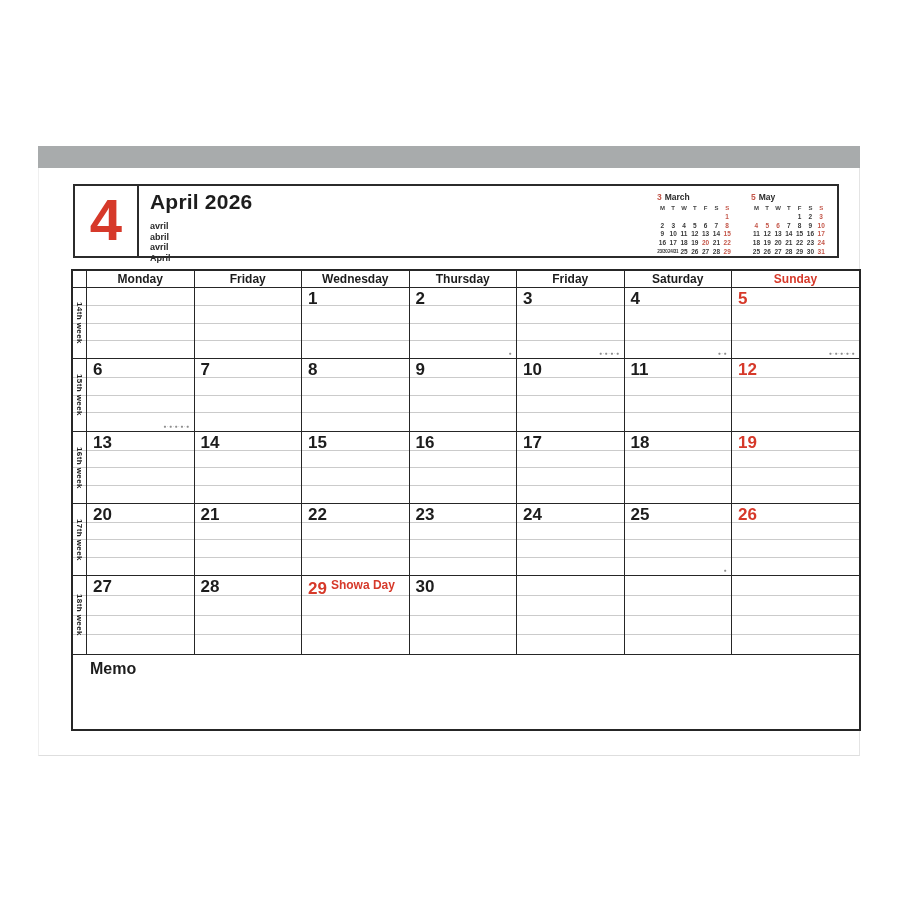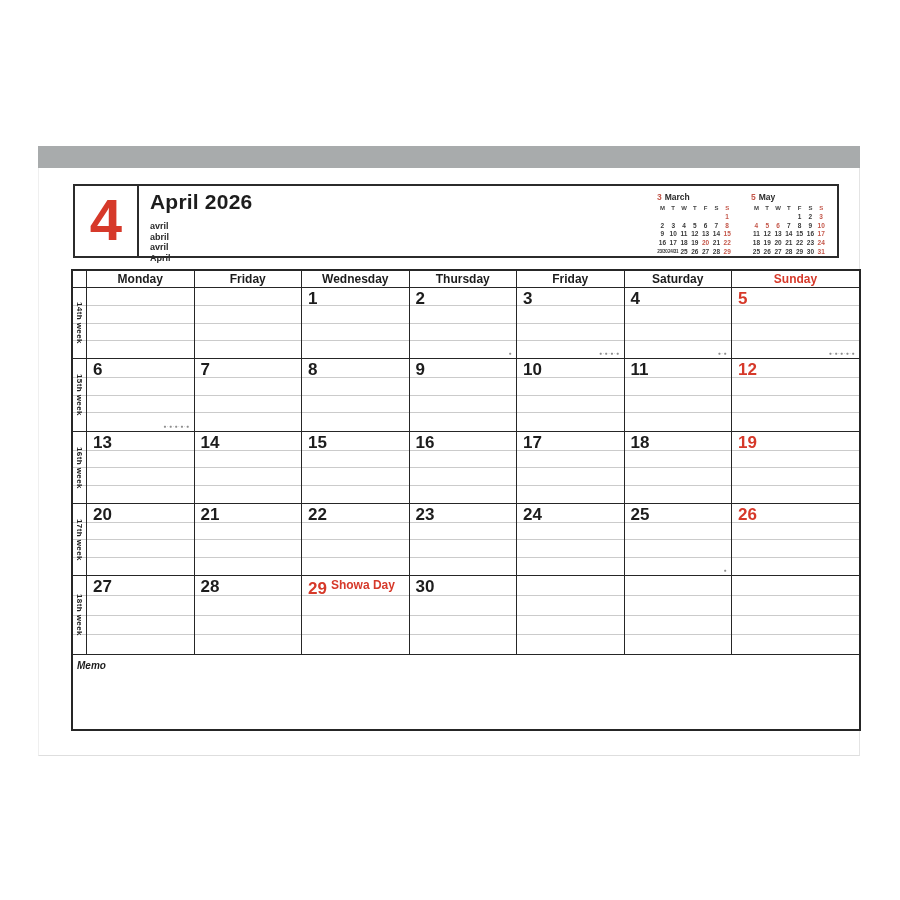--- a/index.html
+++ b/index.html
@@ -49,21 +49,21 @@
   .ruled { background-image:linear-gradient(#cbcbcb,#cbcbcb),linear-gradient(#cbcbcb,#cbcbcb),linear-gradient(#cbcbcb,#cbcbcb);
            background-size:100% 1px; background-repeat:no-repeat;
            background-position:0 25%,0 50%,0 75%; }
   .wlabel { display:flex; align-items:center; justify-content:center; }
   .wlabel span { writing-mode:vertical-rl; font-size:8px; font-weight:bold; color:#222; letter-spacing:0.4px; white-space:nowrap; }
   .dcell { position:relative; padding:2px 0 0 6px; }
   .dnum { font-size:17px; font-weight:bold; color:#1d1d1d; line-height:1.05; display:inline-block; }
   .dnum.red { color:#d6392a; }
   .note { font-size:12px; font-weight:bold; color:#d6392a; margin-left:4px; vertical-align:5px; }
   .marks { position:absolute; right:4px; bottom:2px; font-size:5px; color:#8d8d8d; letter-spacing:0.5px; line-height:1; }
-  .memo-row { grid-column:1 / -1; padding:5px 0 0 4px; font-size:10px; font-weight:bold; color:#1d1d1d;font-style:italic; }
+  .memo-row { grid-column:1 / -1; padding:5px 0 0 17px; font-size:16px; font-weight:bold; color:#1d1d1d; }
 </style>
 </head>
 <body>
 
 <div class="stage">
   <div class="binding"></div>
 
   <div class="page">
 
     <div class="header-box">

